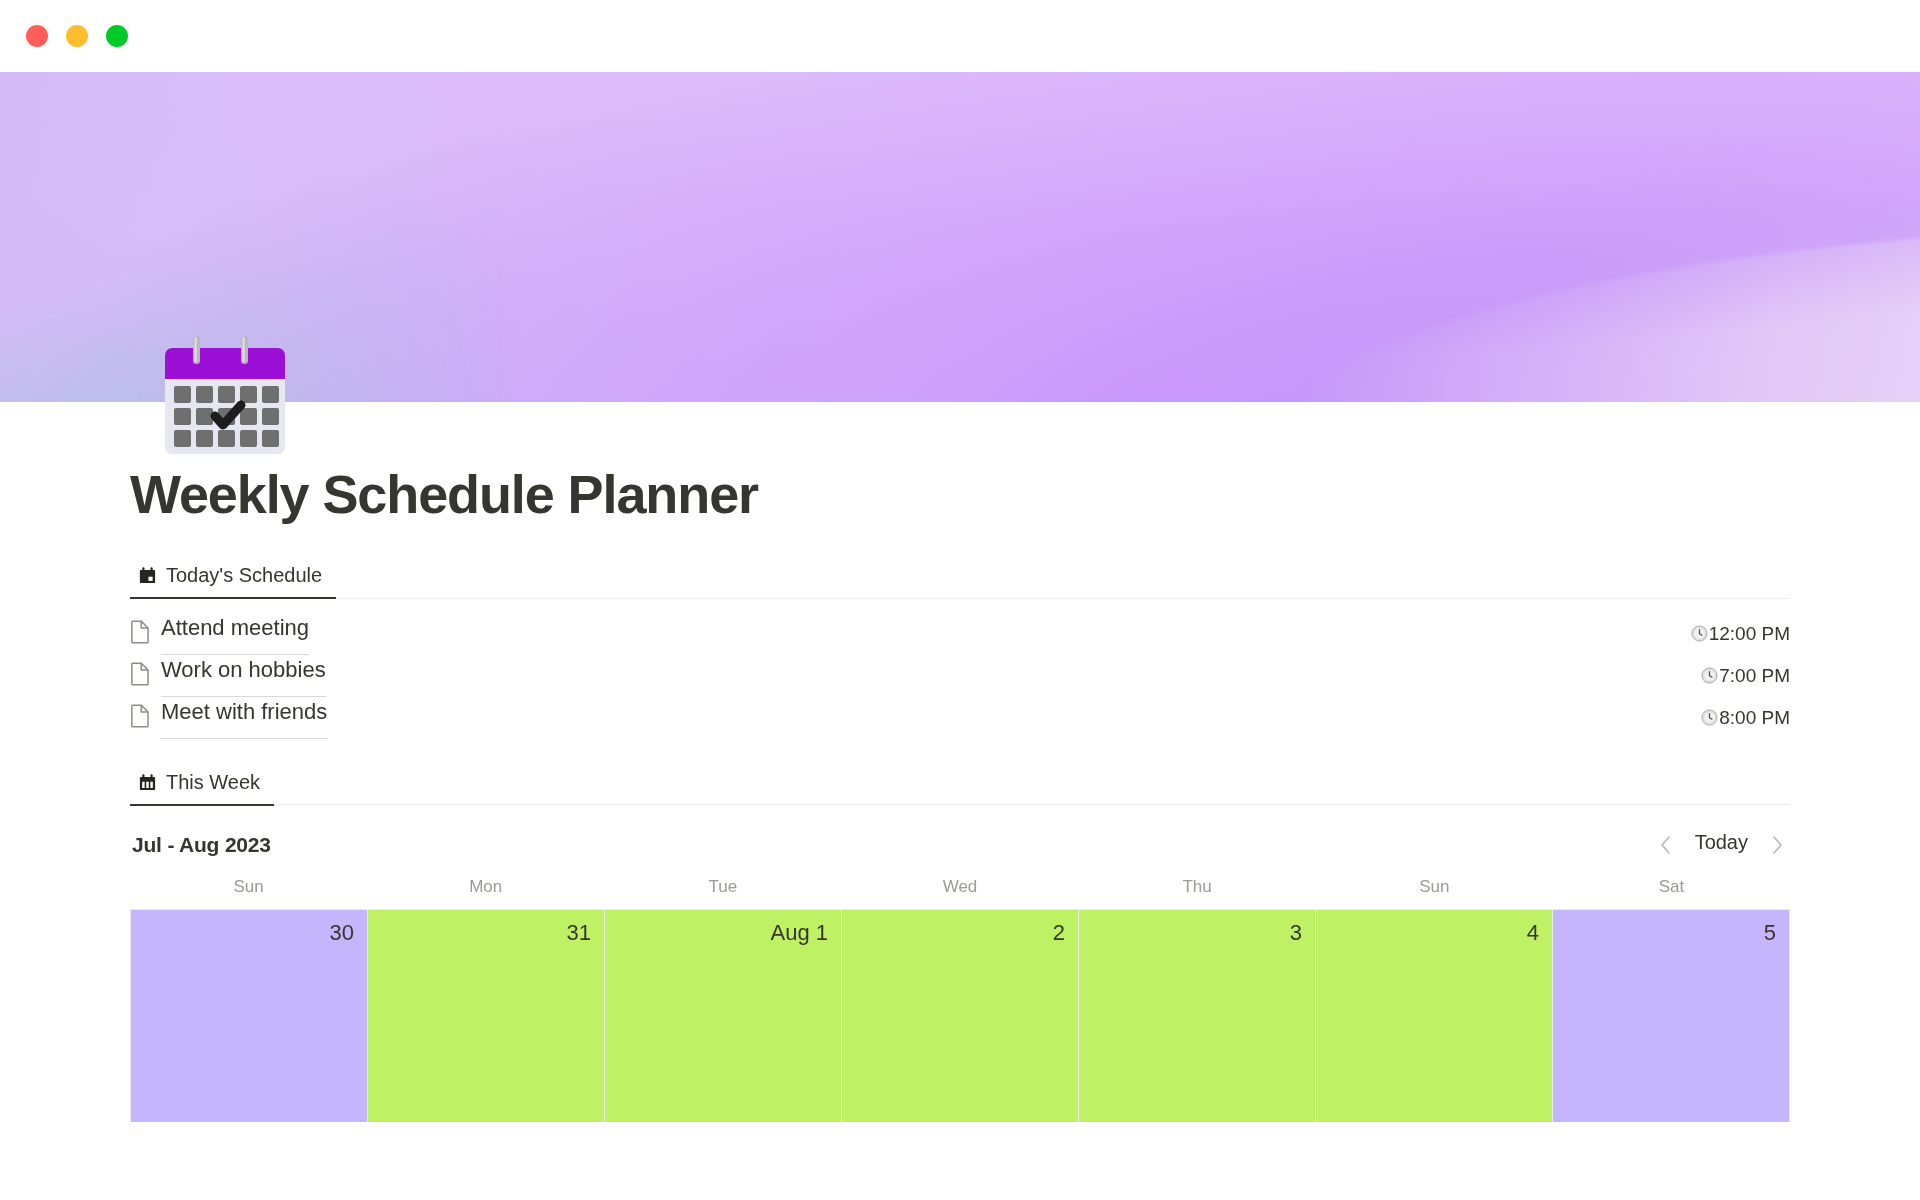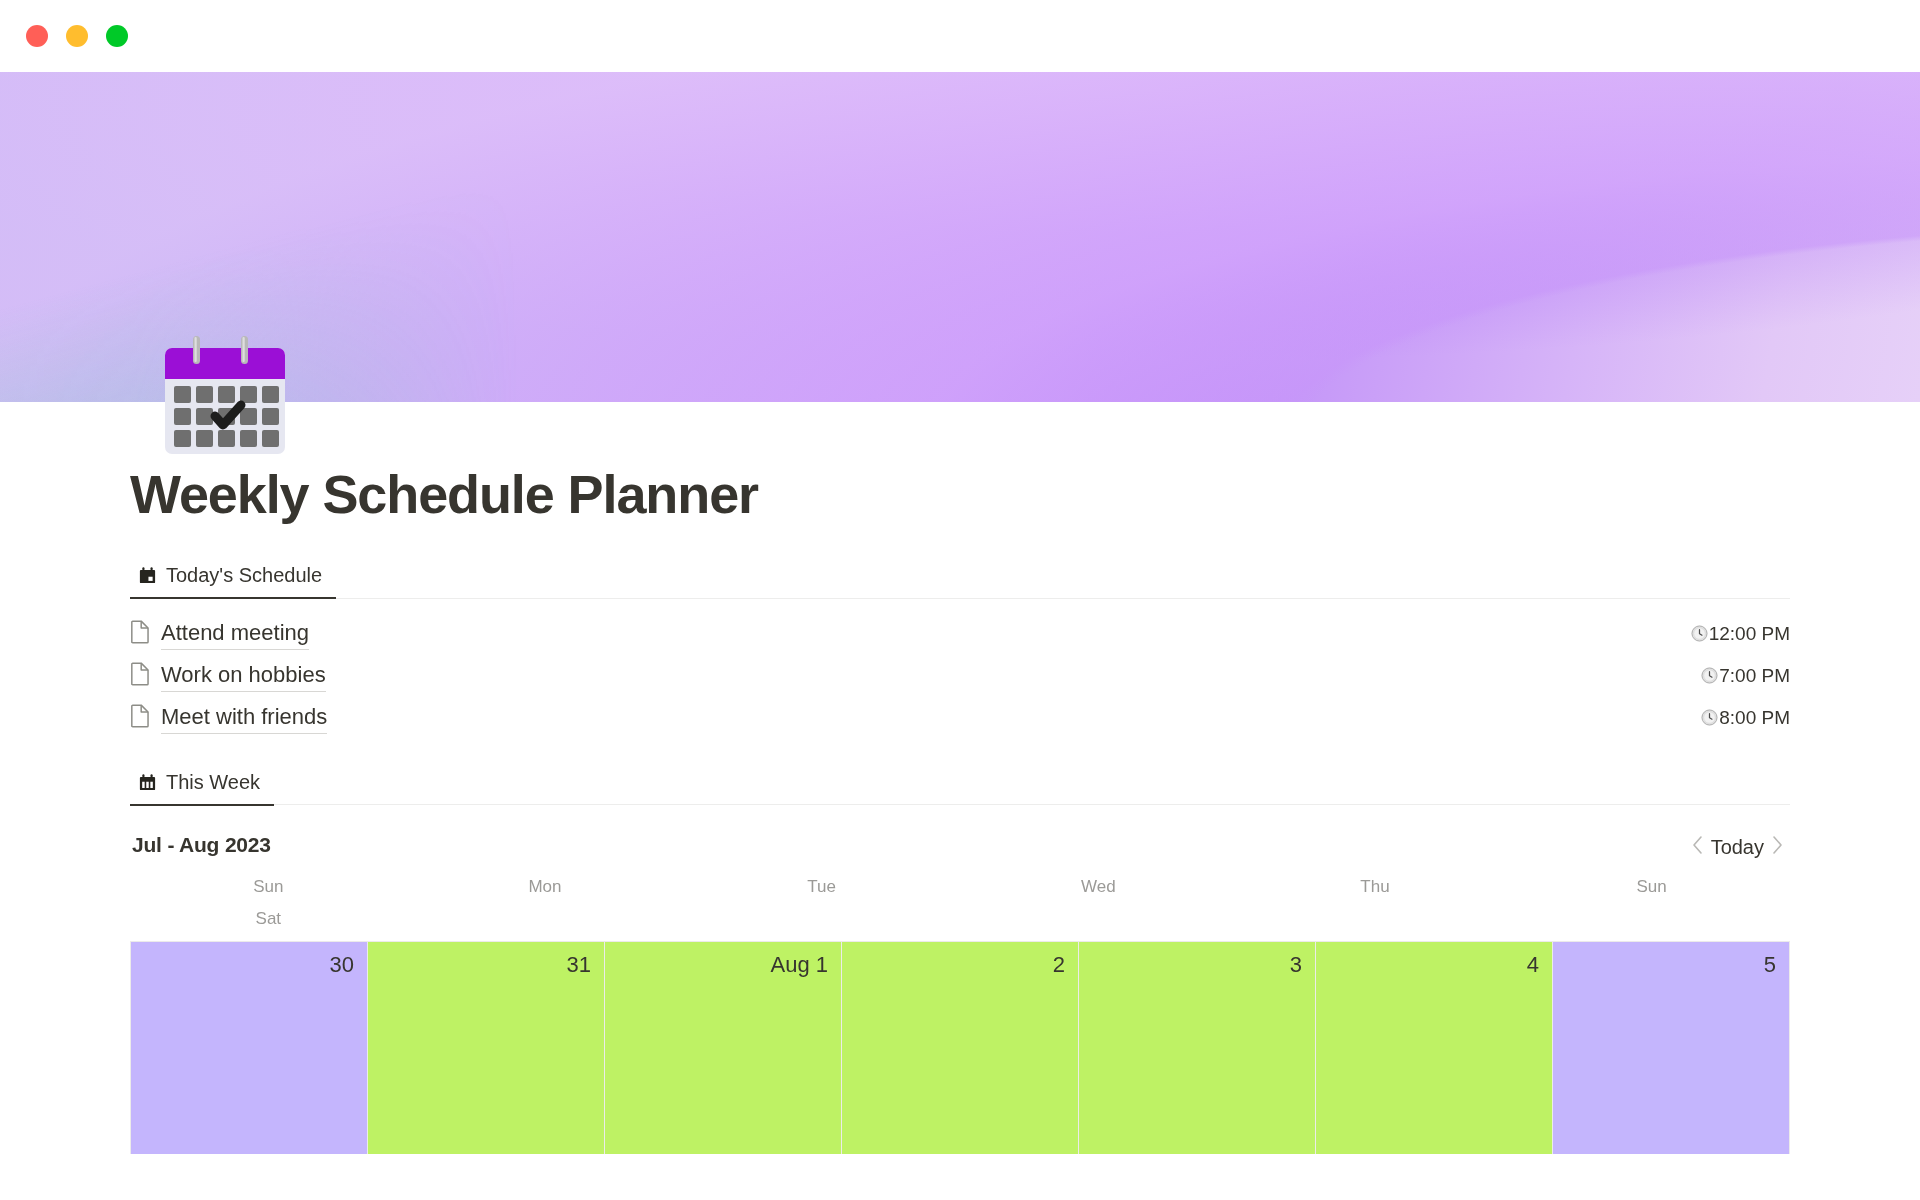--- a/index.html
+++ b/index.html
@@ -156,21 +156,21 @@
     align-items: center;
     gap: 10px;
     flex: 0 0 auto;
   }
   .doc-ico { flex: 0 0 auto; display: block; }
   .task-name {
     font-size: 22px;
     color: #37352f;
     border-bottom: 1.5px solid #d8d7d4;
     line-height: 1.35;
-    padding-bottom: 1px;
+    padding-bottom: 11px;
   }
   .task-spacer { flex: 1 1 auto; }
   .task-time {
     font-size: 19px;
     color: #37352f;
     display: flex;
     align-items: center;
     white-space: nowrap;
   }
   .clock-ico { margin-right: 1px; display: inline-flex; }
@@ -186,38 +186,39 @@
     padding: 0 2px;
   }
   .cal-month {
     font-size: 21px;
     font-weight: 700;
     color: #37352f;
     letter-spacing: -0.2px;
   }
   .cal-nav {
     display: flex;
-    align-items: flex-end;
+    align-items: flex-start;
+    gap: 16px;
   }
   .cal-nav-btn {
     width: 22px; height: 28px;
     display: flex; align-items: center; justify-content: center;
     cursor: pointer;
     color: #b9b8b5;
   }
   .cal-today {
     font-size: 20px;
     color: #37352f;
     cursor: pointer;
     padding: 0 2px;
   }
 
   .dow-row {
     display: grid;
-    grid-template-columns: repeat(6, 1fr);
+    grid-template-columns: repeat(7, 1fr);
     margin-top: 18px;
   }
   .dow {
     text-align: center;
     font-size: 17px;
     color: #9b9a97;
     padding-bottom: 12px;
   }
 
   .cal-grid {

